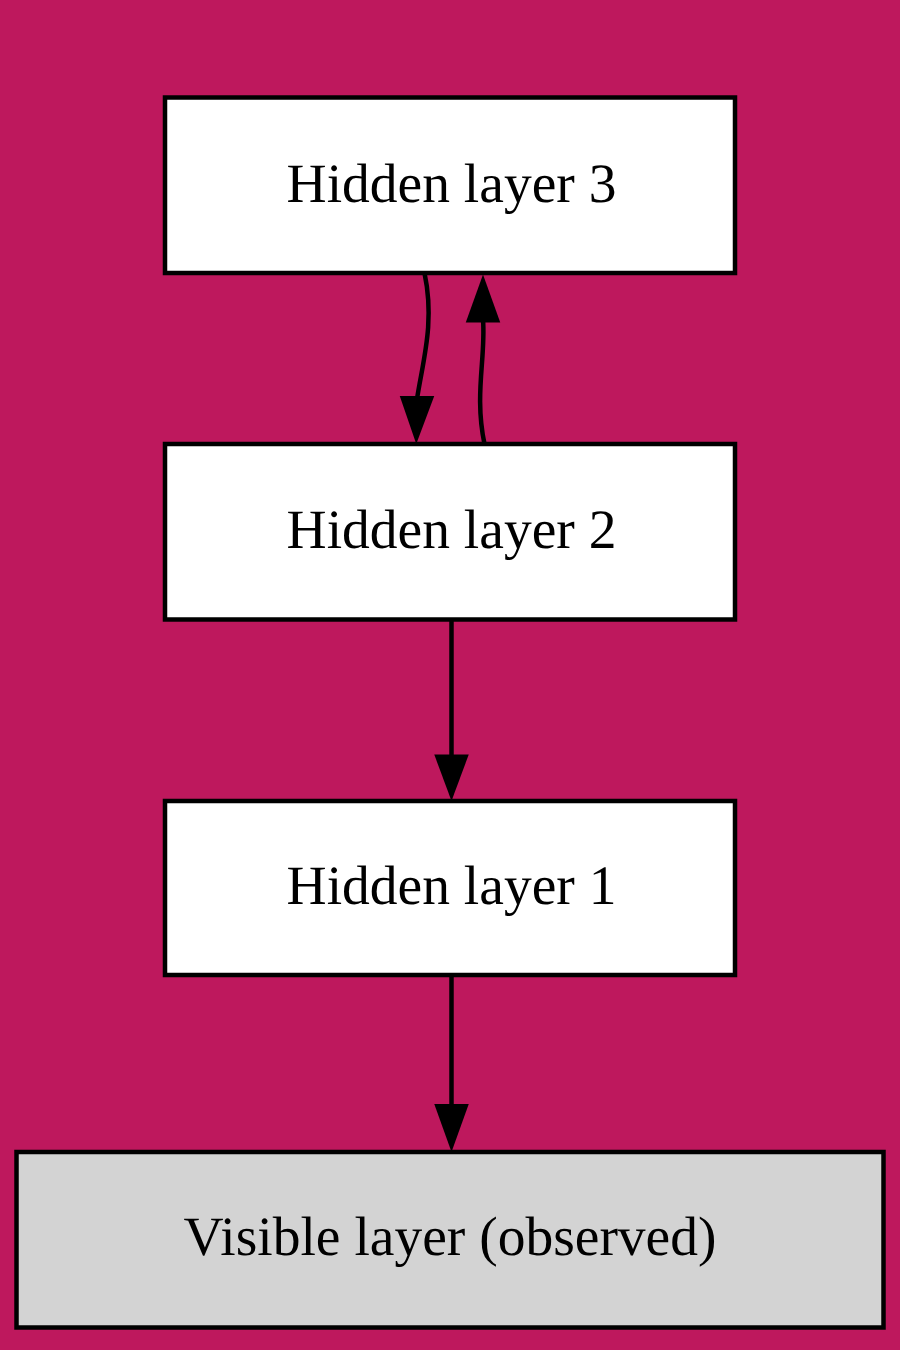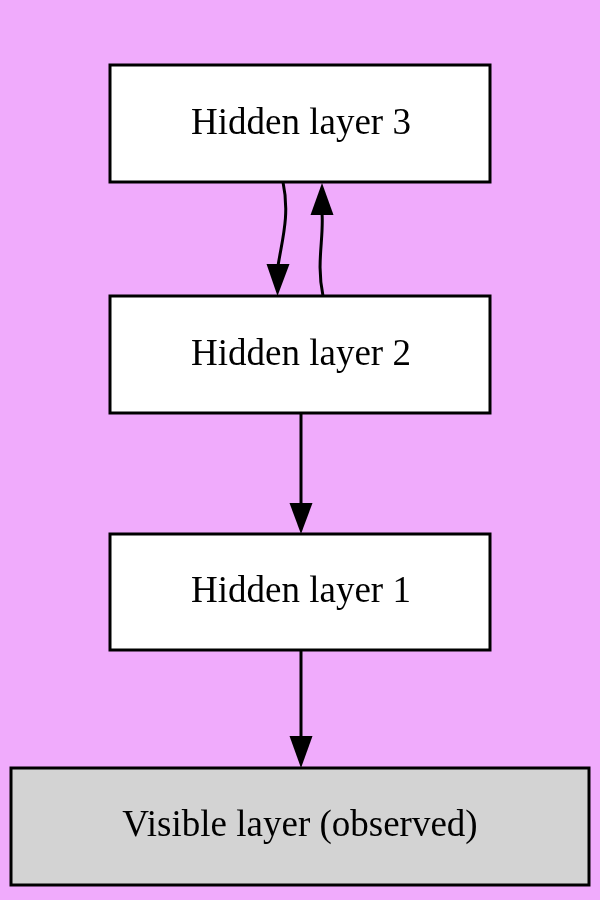--- a/index.html
+++ b/index.html
@@ -5,21 +5,21 @@
 <style>
   html, body {
     margin: 0;
     padding: 0;
     background: #ffffff;
   }
   #diagram-root {
     position: relative;
     width: 600px;
     height: 900px;
-    background: #f0abfc;
+    background: #be185d;
     overflow: hidden;
     font-family: "Liberation Serif", "DejaVu Serif", serif;
   }
   #diagram-svg {
     position: absolute;
     top: 0;
     left: 0;
     width: 600px;
     height: 900px;
     display: block;

